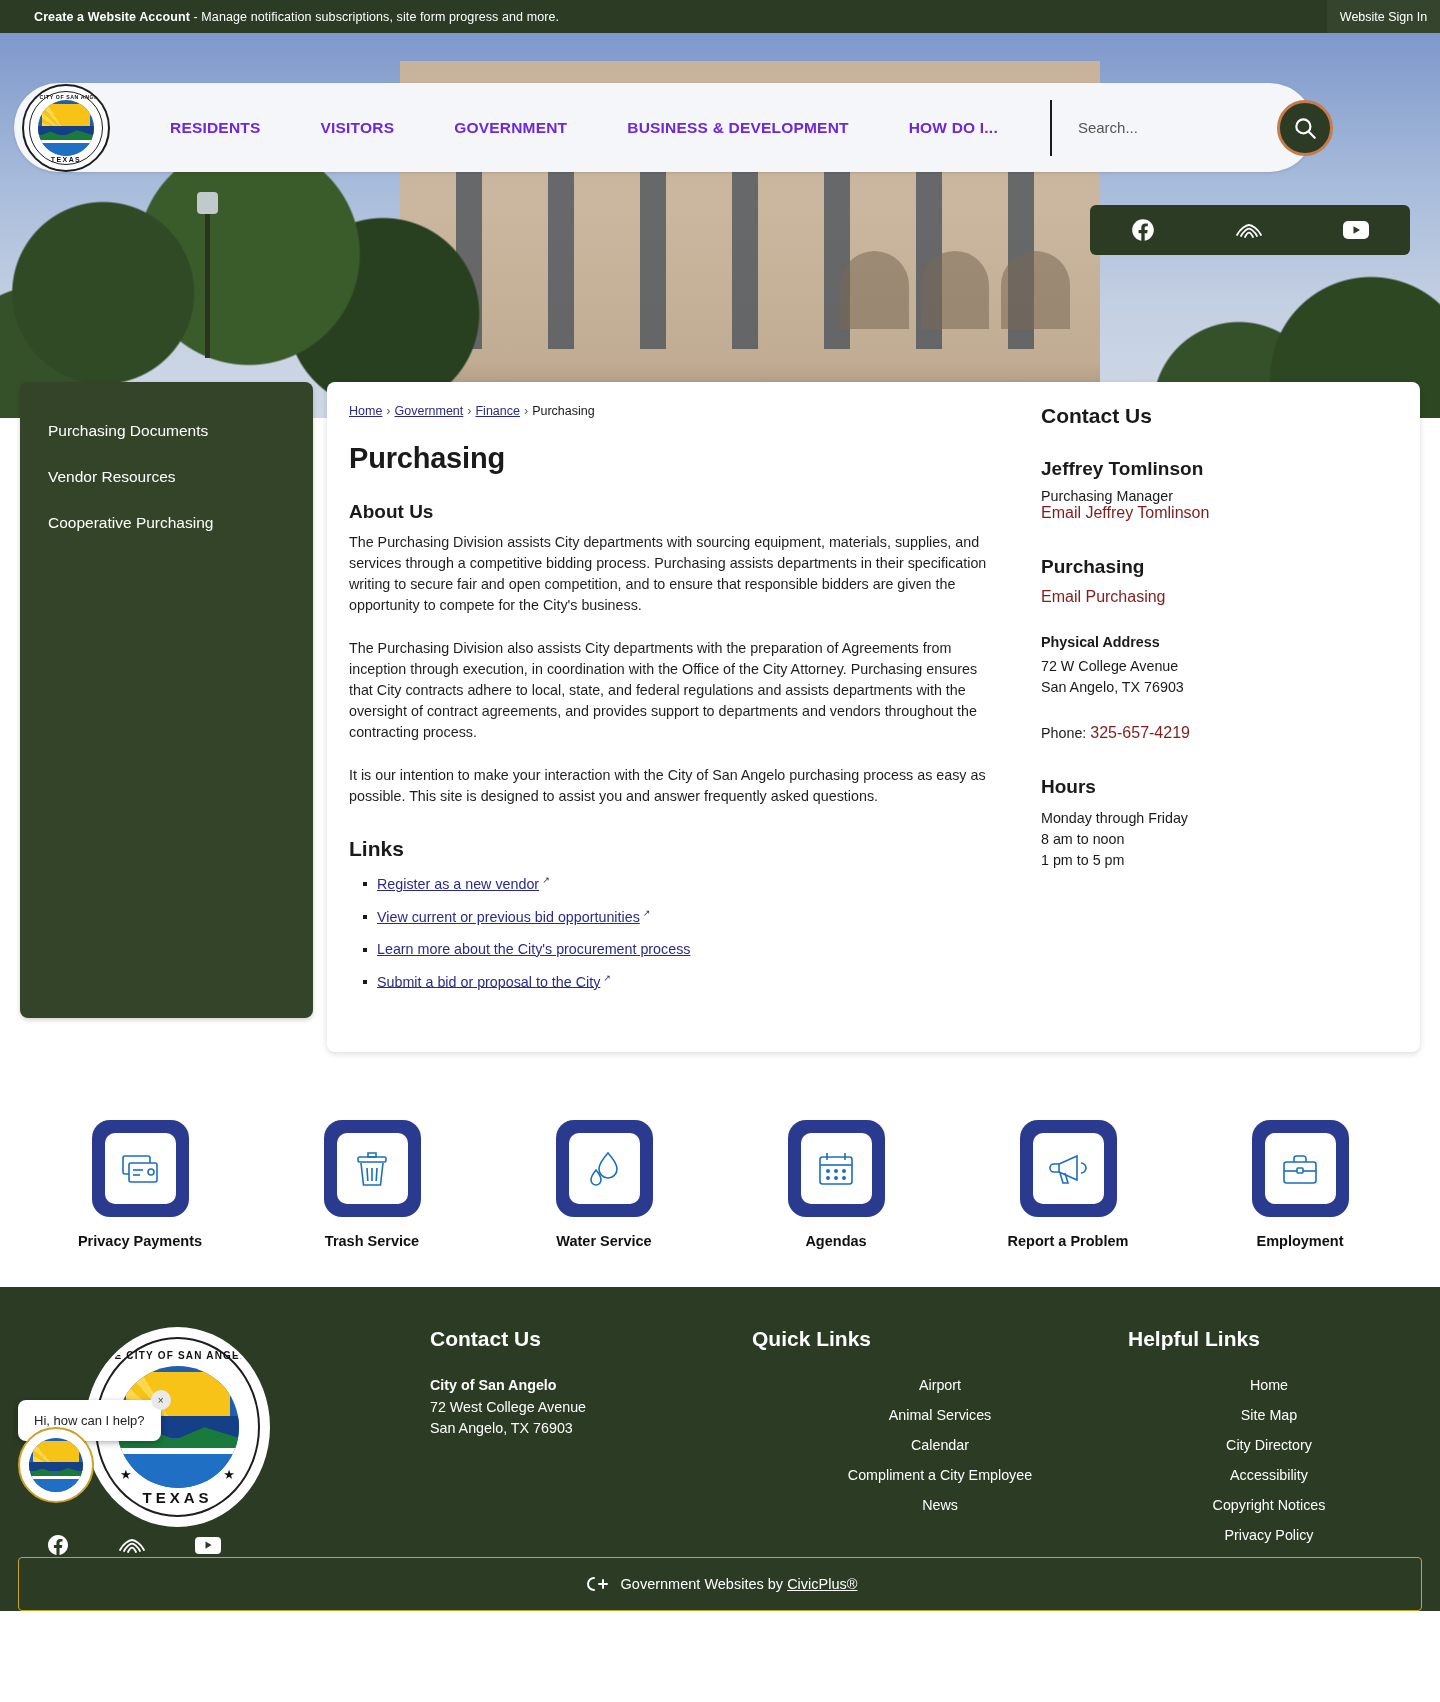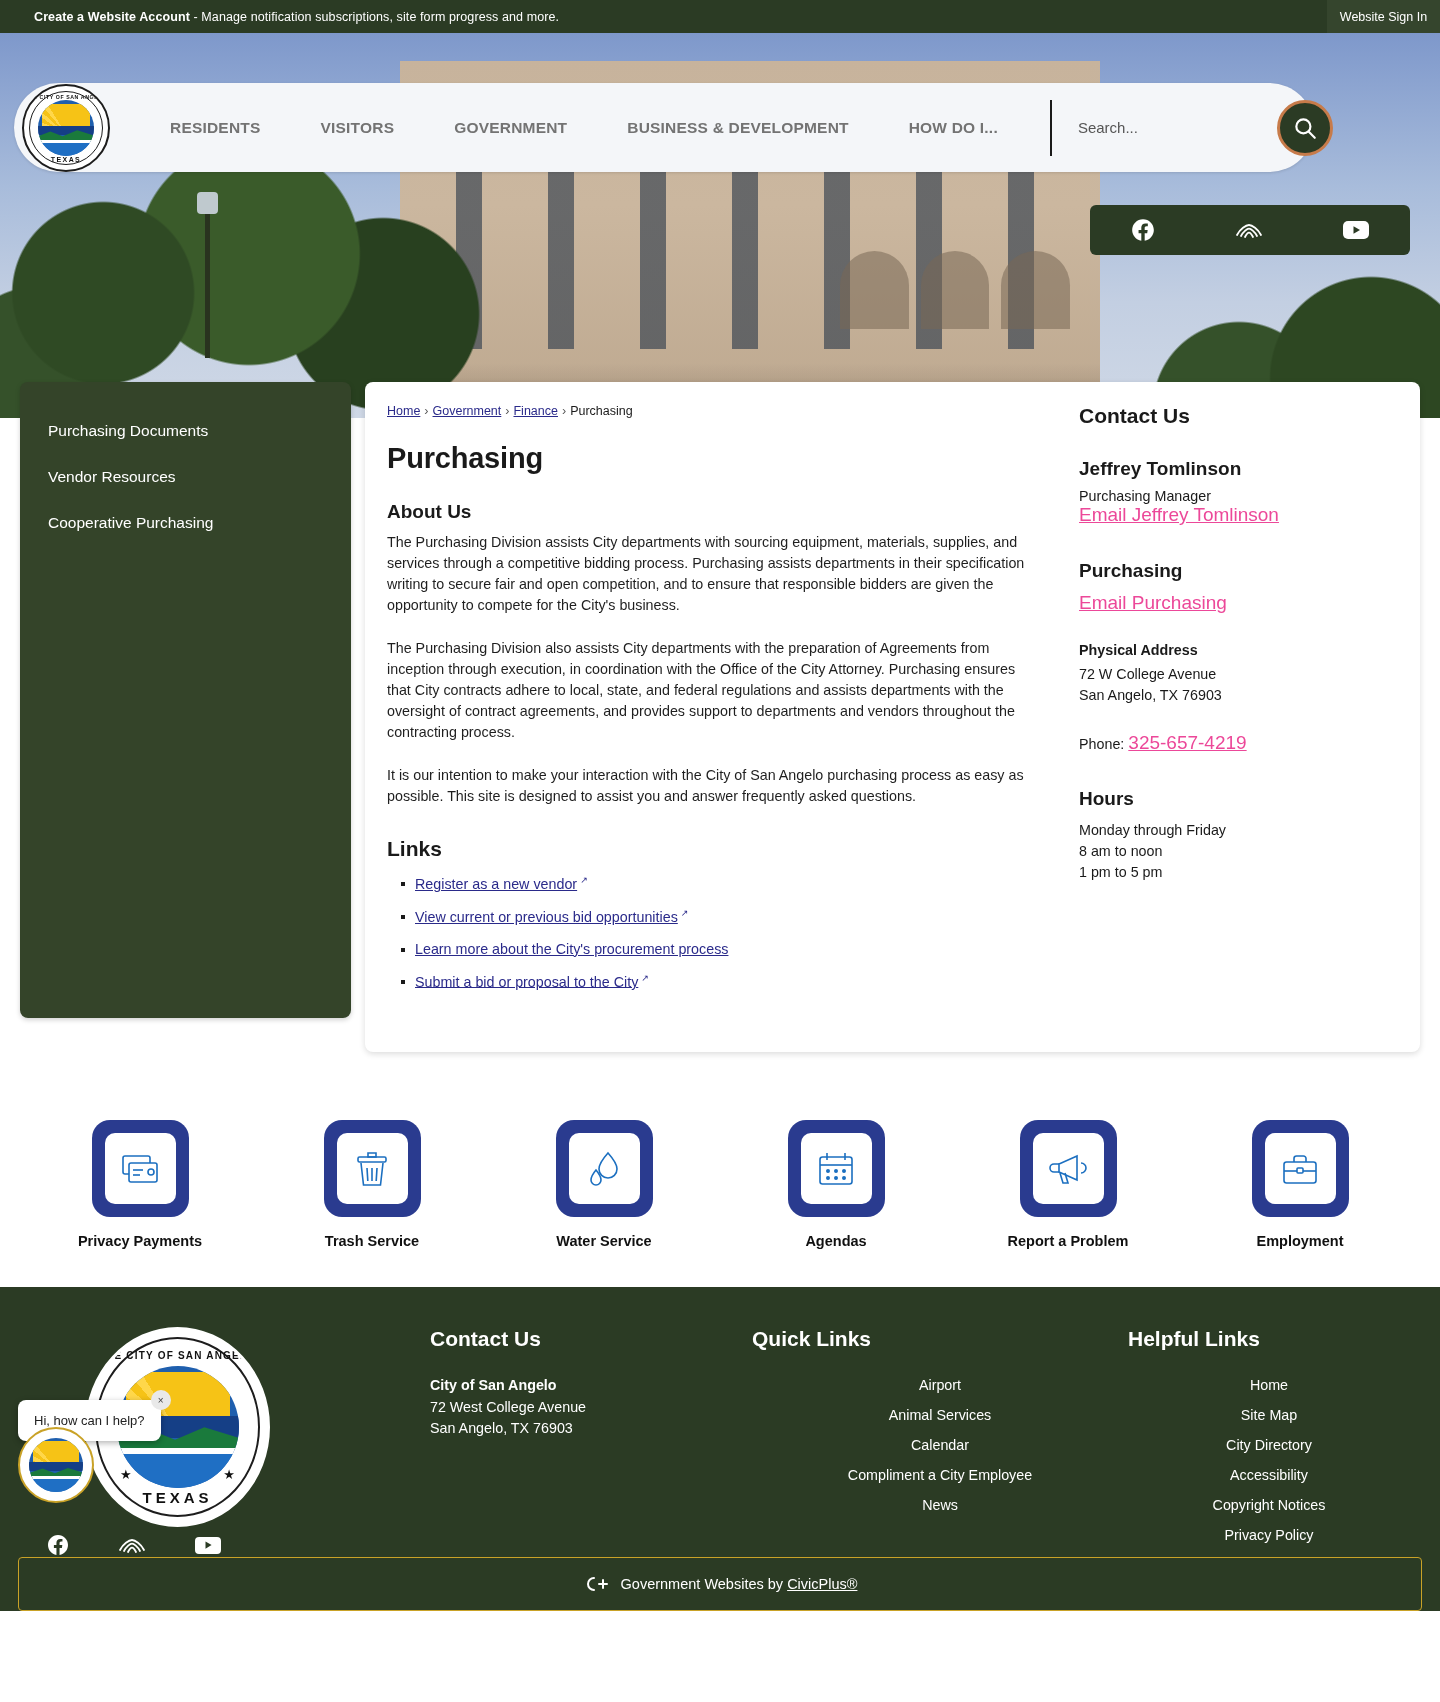--- a/index.html
+++ b/index.html
@@ -207,21 +207,21 @@
 
   .mainnav {
     display: flex;
     align-items: center;
     gap: 0;
     margin-left: 30px;
   }
   .mainnav a {
     font-size: 15.5px;
     font-weight: bold;
-    color: #737373;
+    color: #6d28d9;
     text-decoration: none;
     letter-spacing: .2px;
     padding: 0 30px;
     white-space: nowrap;
     cursor: pointer;
     text-align: right;
   }
   .nav-divider {
     width: 2px; height: 56px;
     background: #1a1a1a;
@@ -268,21 +268,21 @@
   .content-row {
     position: relative;
     z-index: 15;
     margin-top: -36px;
     display: flex;
     align-items: flex-start;
     padding: 0 20px 0 20px;
     padding-bottom: 40px;
   }
   .side-nav {
-    width: 331px;
+    width: 293px;
     min-height: 636px;
     background: #344429;
     border-radius: 8px;
     padding: 26px 0 20px 0;
     flex: none;
     box-shadow: 0 2px 5px rgba(0,0,0,.18);
   }
   .side-nav a {
     display: block;
     color: #ffffff;
@@ -362,21 +362,21 @@
   .contact-col h2 {
     font-size: 21px; font-weight: bold; margin-bottom: 30px;
   }
   .contact-col h3 {
     font-size: 19px; font-weight: bold; margin-bottom: 8px;
   }
   .contact-col h4 {
     font-size: 19px; font-weight: bold; margin: 34px 0 10px 0;
   }
   .contact-col .role { font-size: 14.3px; }
-  .contact-col a { color: #ec4899; text-decoration: underline; cursor: pointer; font-size: 19px; }
+  .contact-col a { color: #7f1d1d; cursor: pointer; font-size: 16px; }
   .contact-col .lbl { font-size: 14.3px; font-weight: bold; margin: 28px 0 6px 0; }
   .contact-col .line { font-size: 14.3px; line-height: 21px; }
   .contact-col .phone { font-size: 14.3px; margin-top: 26px; }
 
   
   .tiles {
     display: flex;
     justify-content: space-between;
     padding: 28px 60px 38px 60px;
     background: #ffffff;

